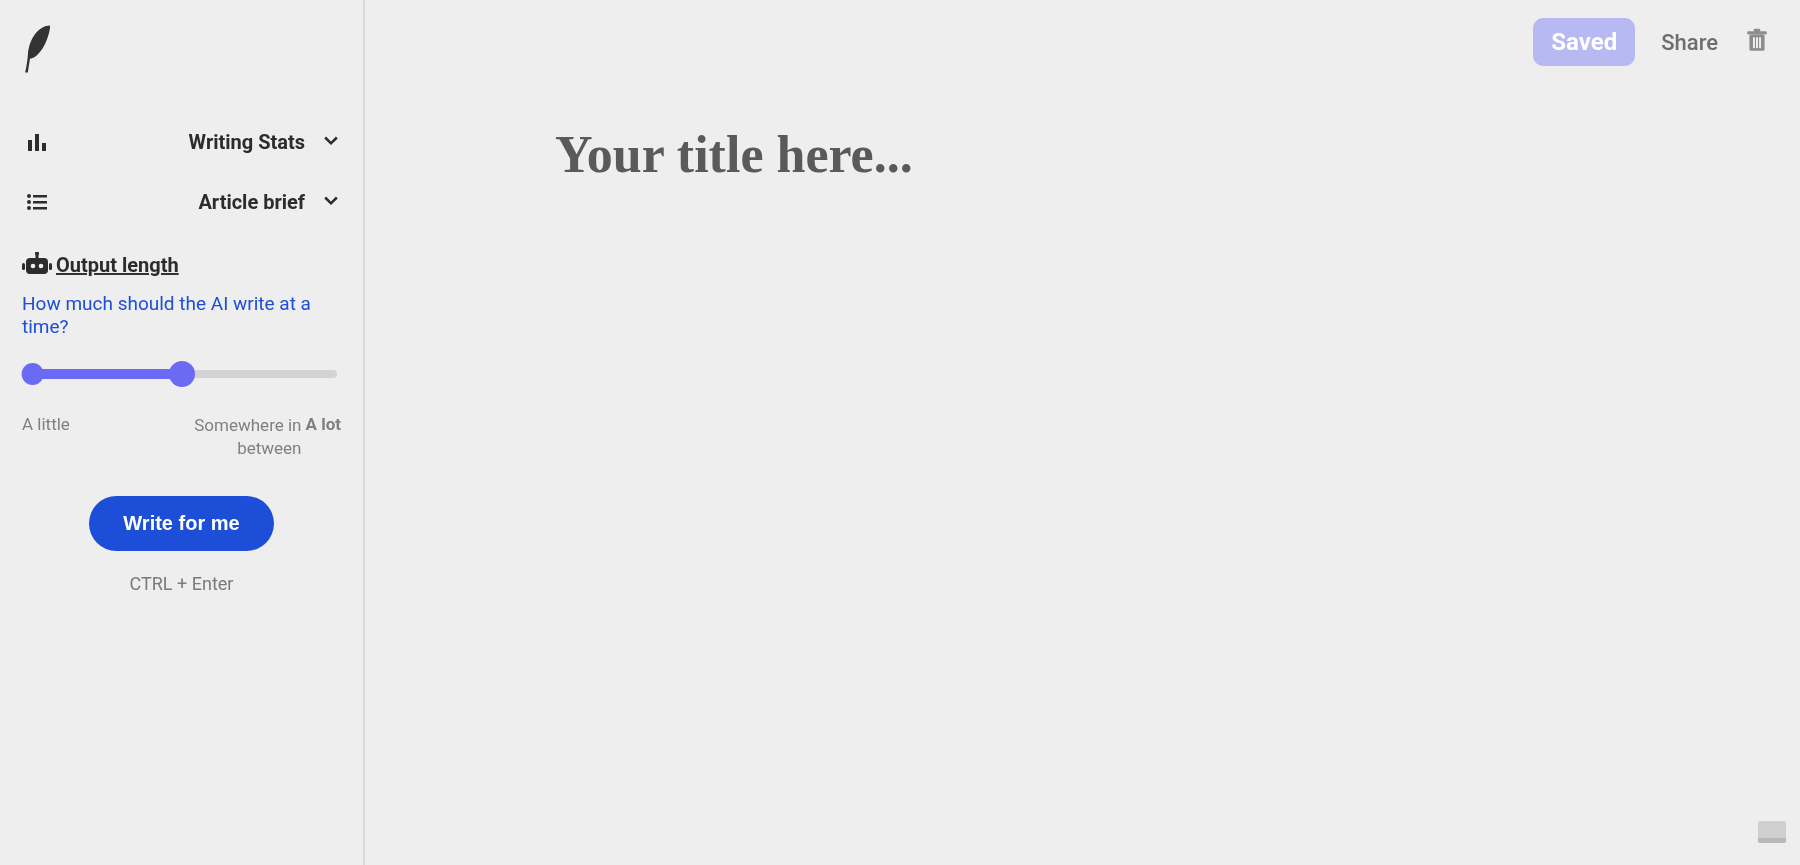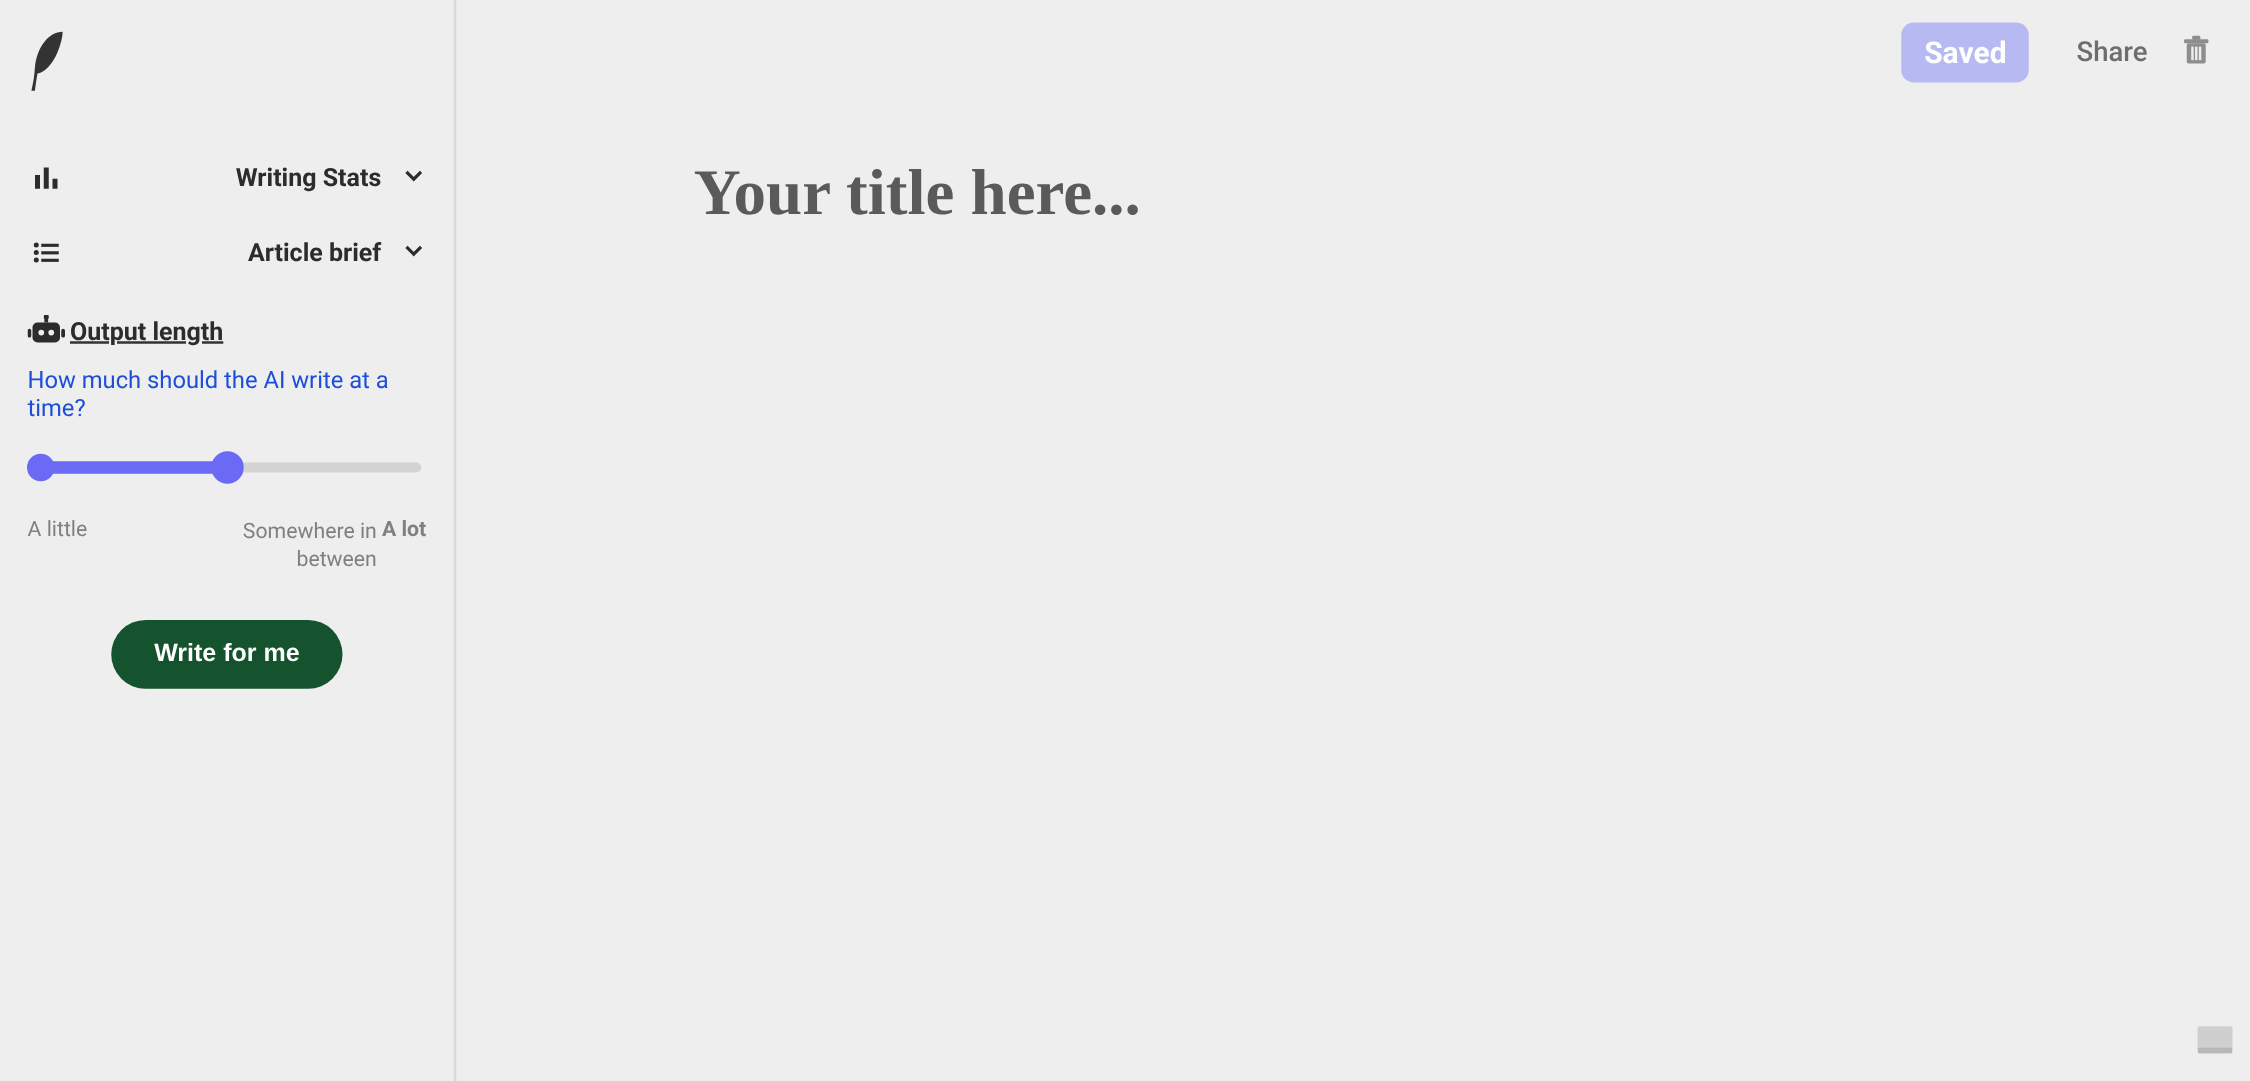--- a/index.html
+++ b/index.html
@@ -102,21 +102,21 @@
     gap:4px;
   }
   .slider-labels > div { text-align:right; }
   .slider-labels .l { text-align:left; flex:0 0 auto; }
   .slider-labels .m { flex:1; white-space:pre-line; line-height:1.35; }
   .slider-labels .r { text-align:left; flex:0 0 auto;font-weight:bold; }
 
   .write-btn {
     display:block;
     margin: 36px auto 0 auto;
-    background:#14532d;
+    background:#1d4ed8;
     color:#fff;
     border:none;
     font-size:20px;
     font-weight:700;
     padding:16px 34px;
     border-radius:30px;
     cursor:pointer;
   }
   .shortcut {
     text-align:center;
@@ -143,21 +143,20 @@
     font-weight:700;
     font-size:24px;
     padding:10px 18px;
     border-radius:10px;
   }
   .share-link {
     color:#6d6d6d;
     font-size:22px;
     font-weight:500;
     cursor:pointer;
-    margin-left:12px;
   }
   .trash { cursor:pointer; }
 
   .title-input {
     position:absolute;
     left:190px;
     top:125px;
     font-family: Georgia, "Times New Roman", serif;
     font-size:52px;
     font-weight:600;
@@ -250,20 +249,21 @@
       <div class="slider-knob" id="slider-knob" style="left: 50%;"></div>
     </div>
     <div class="slider-labels">
       <div class="l">A little</div>
       <div class="m">Somewhere in
 between</div>
       <div class="r">A lot</div>
     </div>
 
     <button class="write-btn">Write for me</button>
+    <div class="shortcut">CTRL + Enter</div>
   </div>
 </aside>
 
 <main class="main">
   <div class="topbar">
     <span class="saved-chip">Saved</span>
     <span class="share-link">Share</span>
     <span class="trash">
       <svg width="26" height="30" viewBox="0 0 24 24" fill="#8d8d8d">
         <rect x="5" y="7" width="14" height="15" rx="1.5"></rect>

